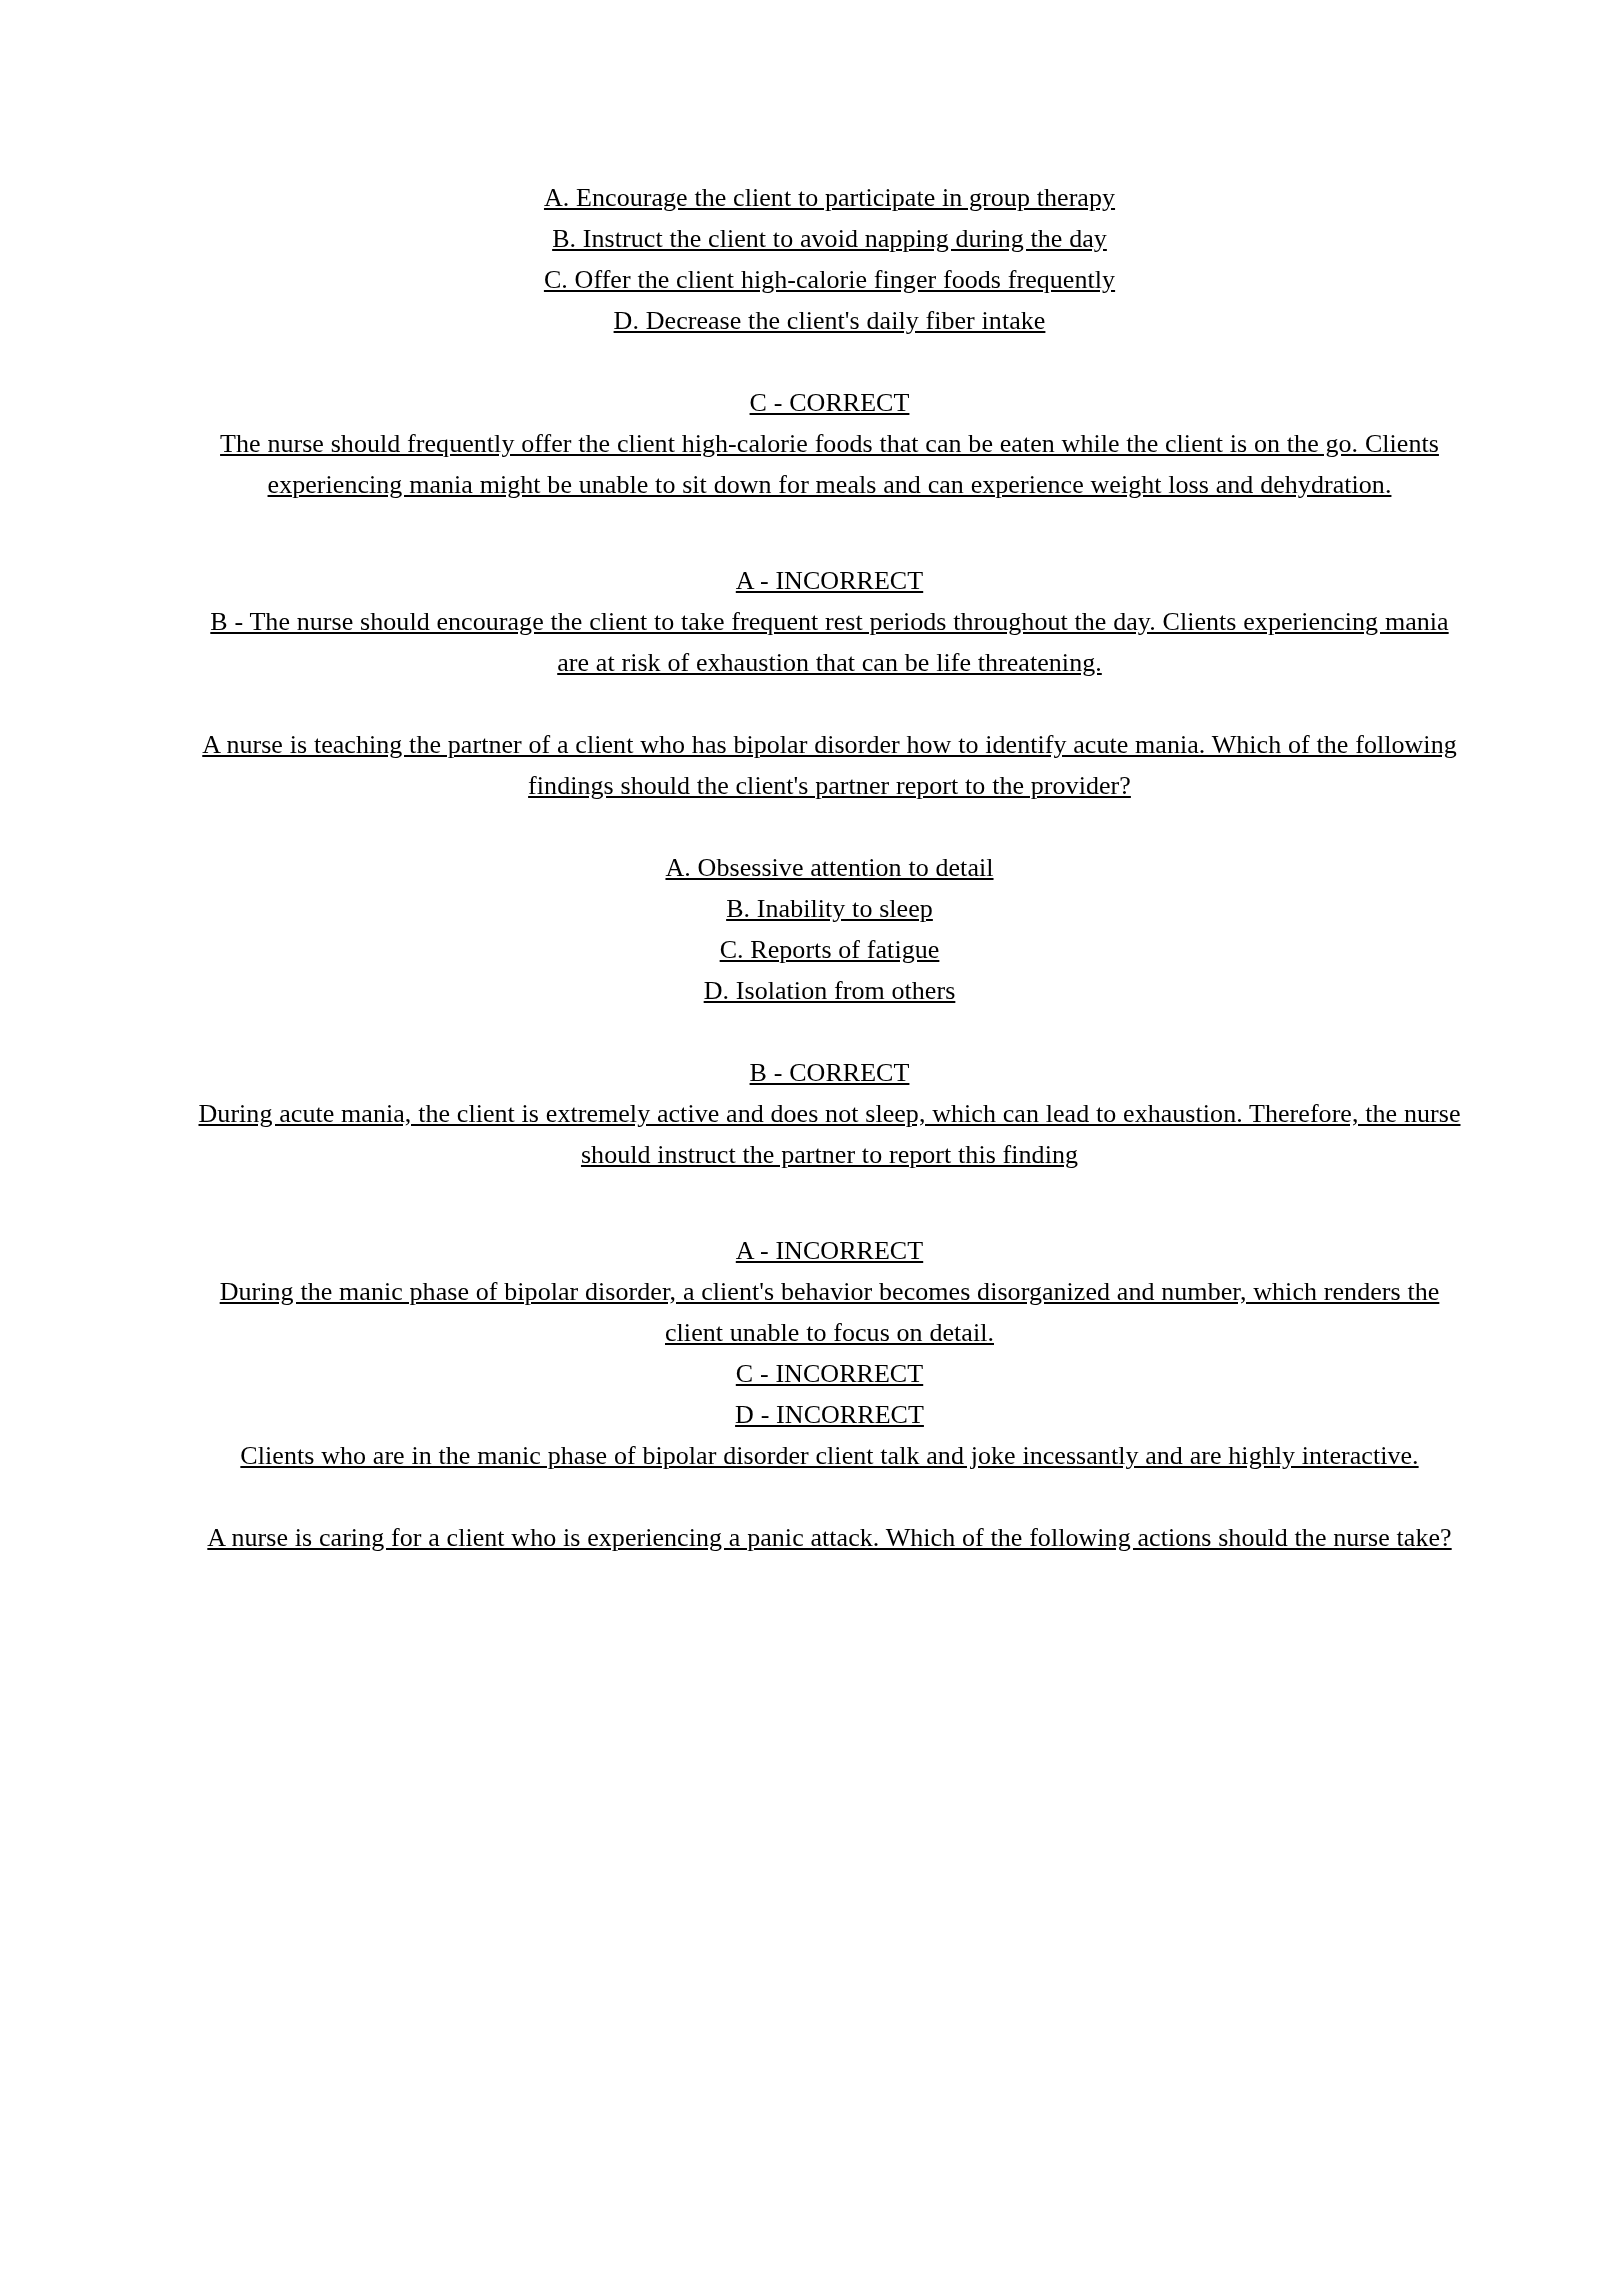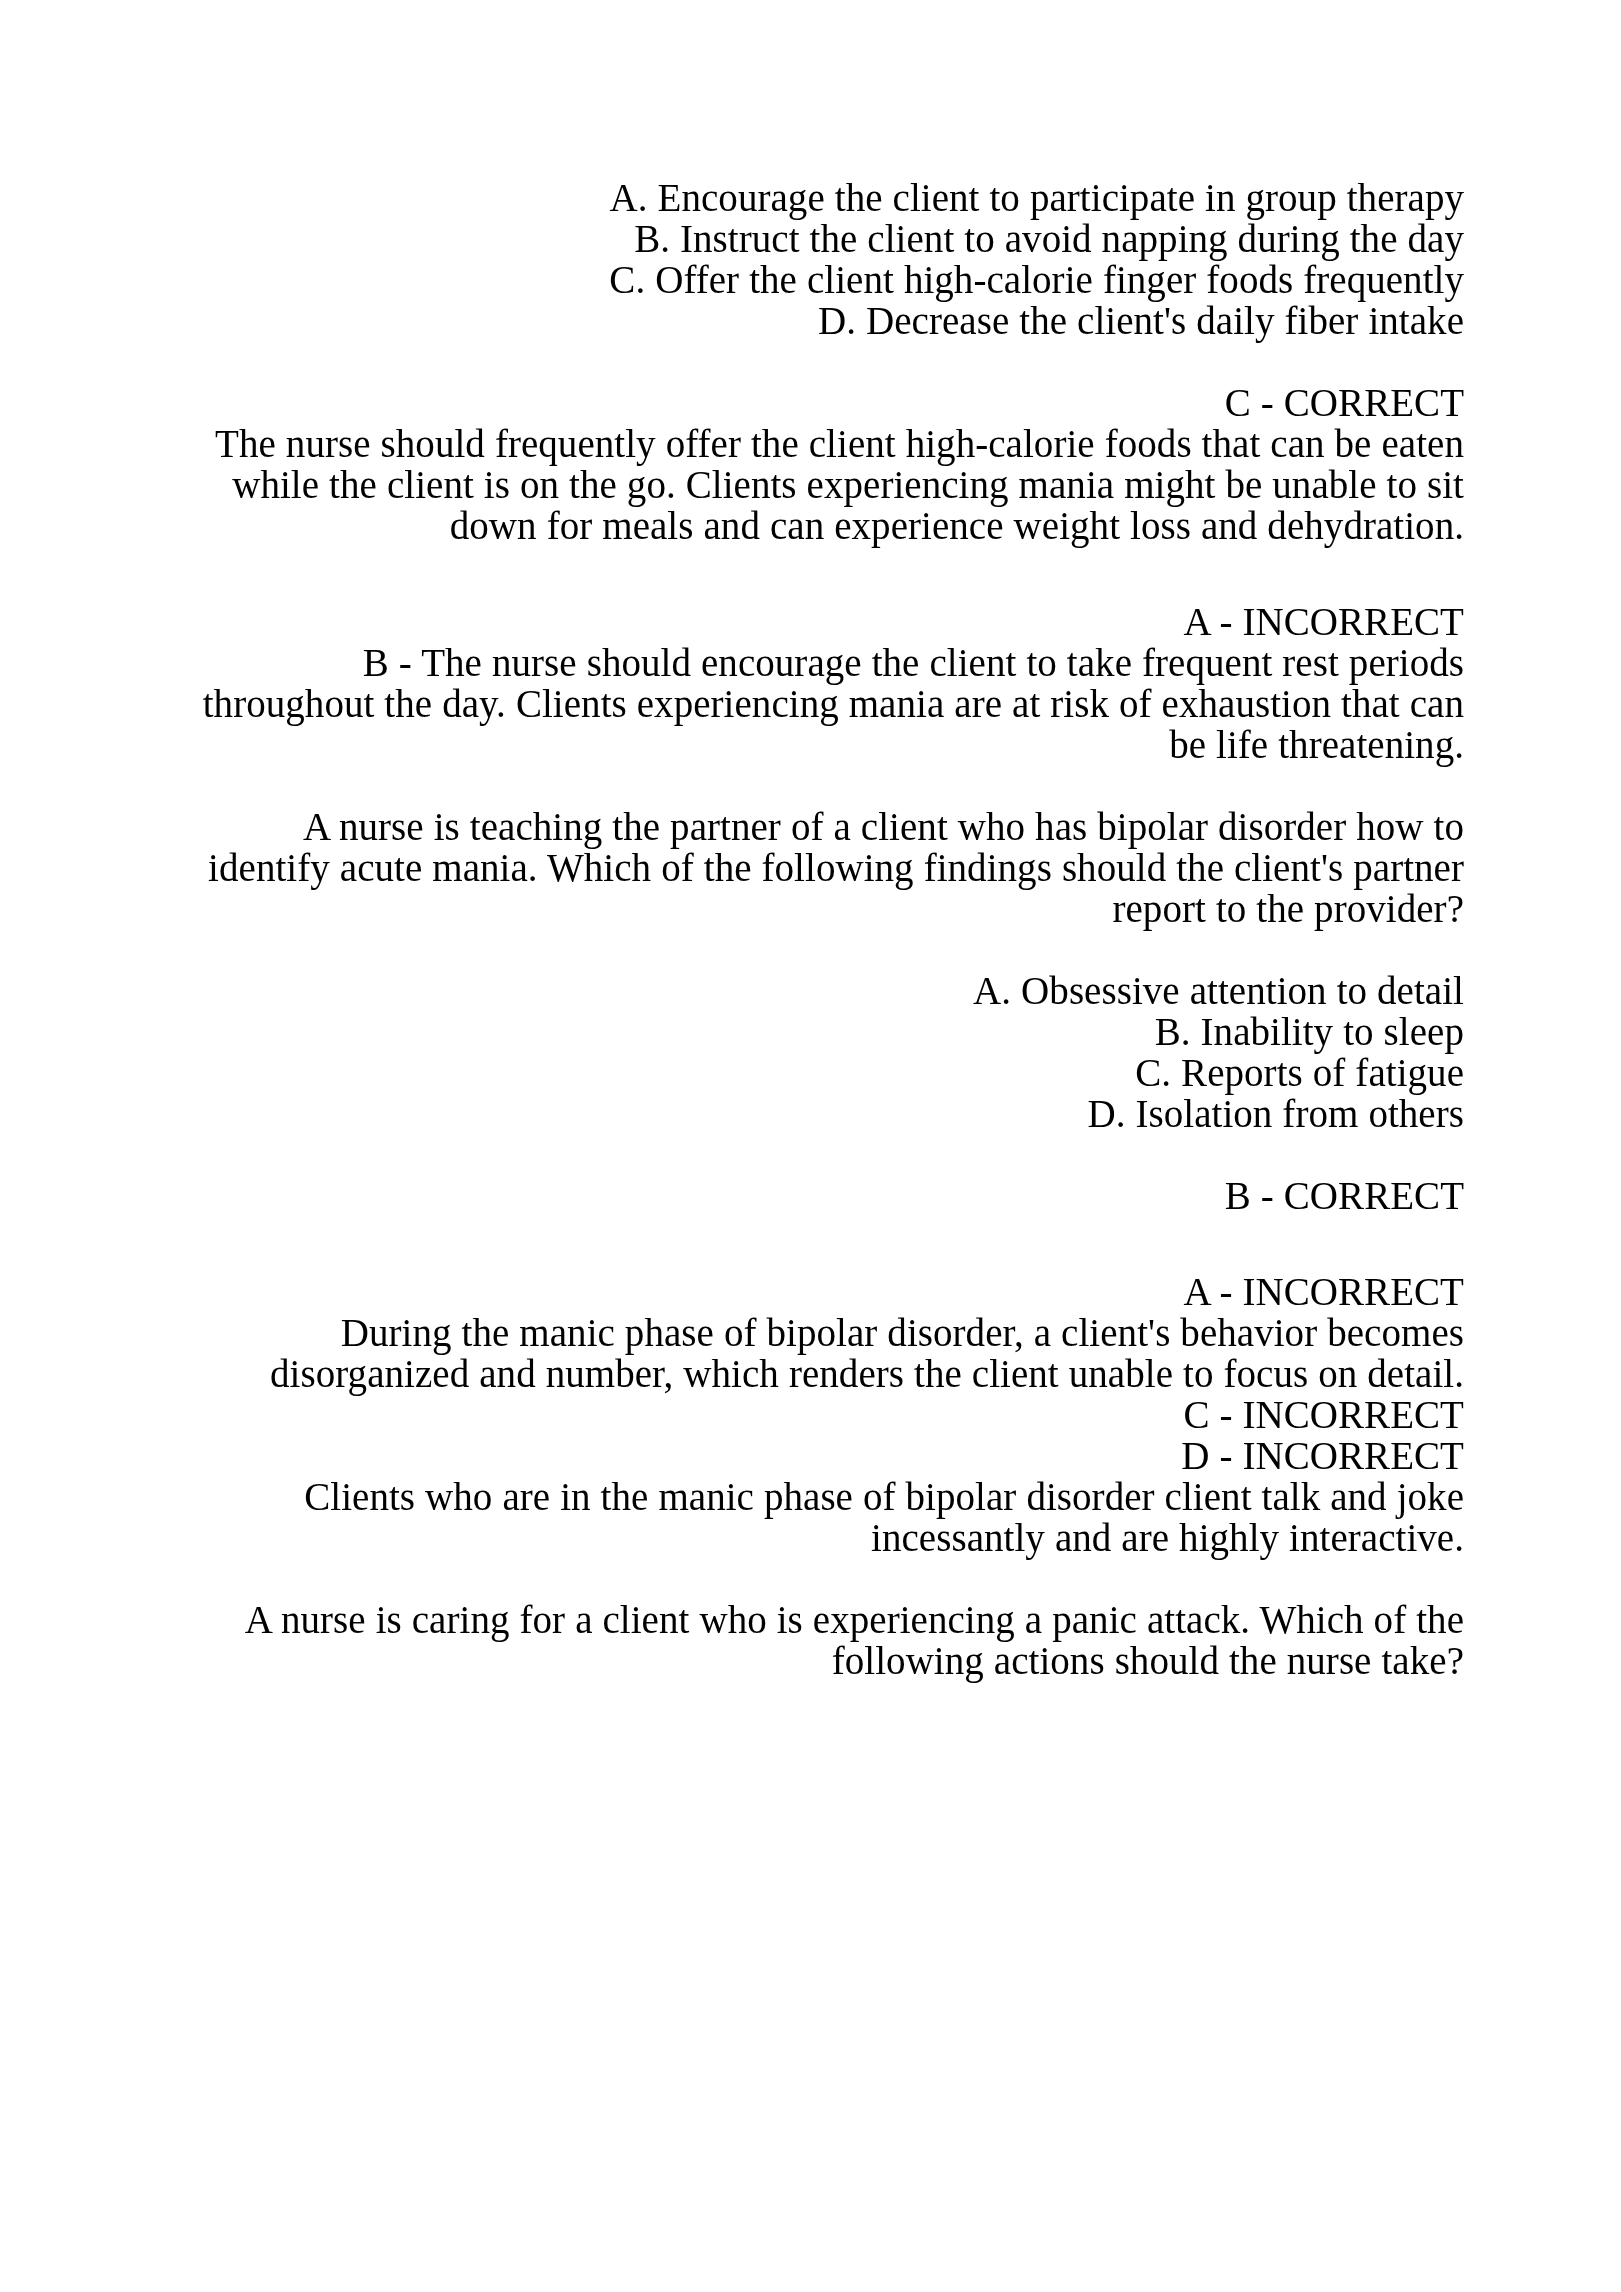--- a/index.html
+++ b/index.html
@@ -25,26 +25,27 @@
     position: absolute;
     left: 195px;
     top: 177px;
     width: 1269px;
   }
   .block {
     margin: 0;
     padding: 0;
   }
   .line {
-    font-size: 39px;
+    font-size: 26px;
     line-height: 41px;
     letter-spacing: 0.05px;
     white-space: normal;
     word-spacing: 0.2px;
-    text-align: right;
+    text-align: center;
+    text-decoration: underline;
     -webkit-font-smoothing: antialiased;
   }
   
   .gap-sm { height: 41px; }
   .gap-md { height: 55px; }
 </style>
 </head>
 <body>
 
 <div class="page">
@@ -83,20 +84,21 @@
       <div class="line">A. Obsessive attention to detail</div>
       <div class="line">B. Inability to sleep</div>
       <div class="line">C. Reports of fatigue</div>
       <div class="line">D. Isolation from others</div>
     </div>
 
     <div class="gap-sm"></div>
 
     <div class="block">
       <div class="line">B - CORRECT</div>
+      <div class="line">During acute mania, the client is extremely active and does not sleep, which can lead to exhaustion. Therefore, the nurse should instruct the partner to report this finding</div>
     </div>
 
     <div class="gap-md"></div>
 
     <div class="block">
       <div class="line">A - INCORRECT</div>
       <div class="line">During the manic phase of bipolar disorder, a client's behavior becomes disorganized and number, which renders the client unable to focus on detail.</div>
       <div class="line">C - INCORRECT</div>
       <div class="line">D - INCORRECT</div>
       <div class="line">Clients who are in the manic phase of bipolar disorder client talk and joke incessantly and are highly interactive.</div>

